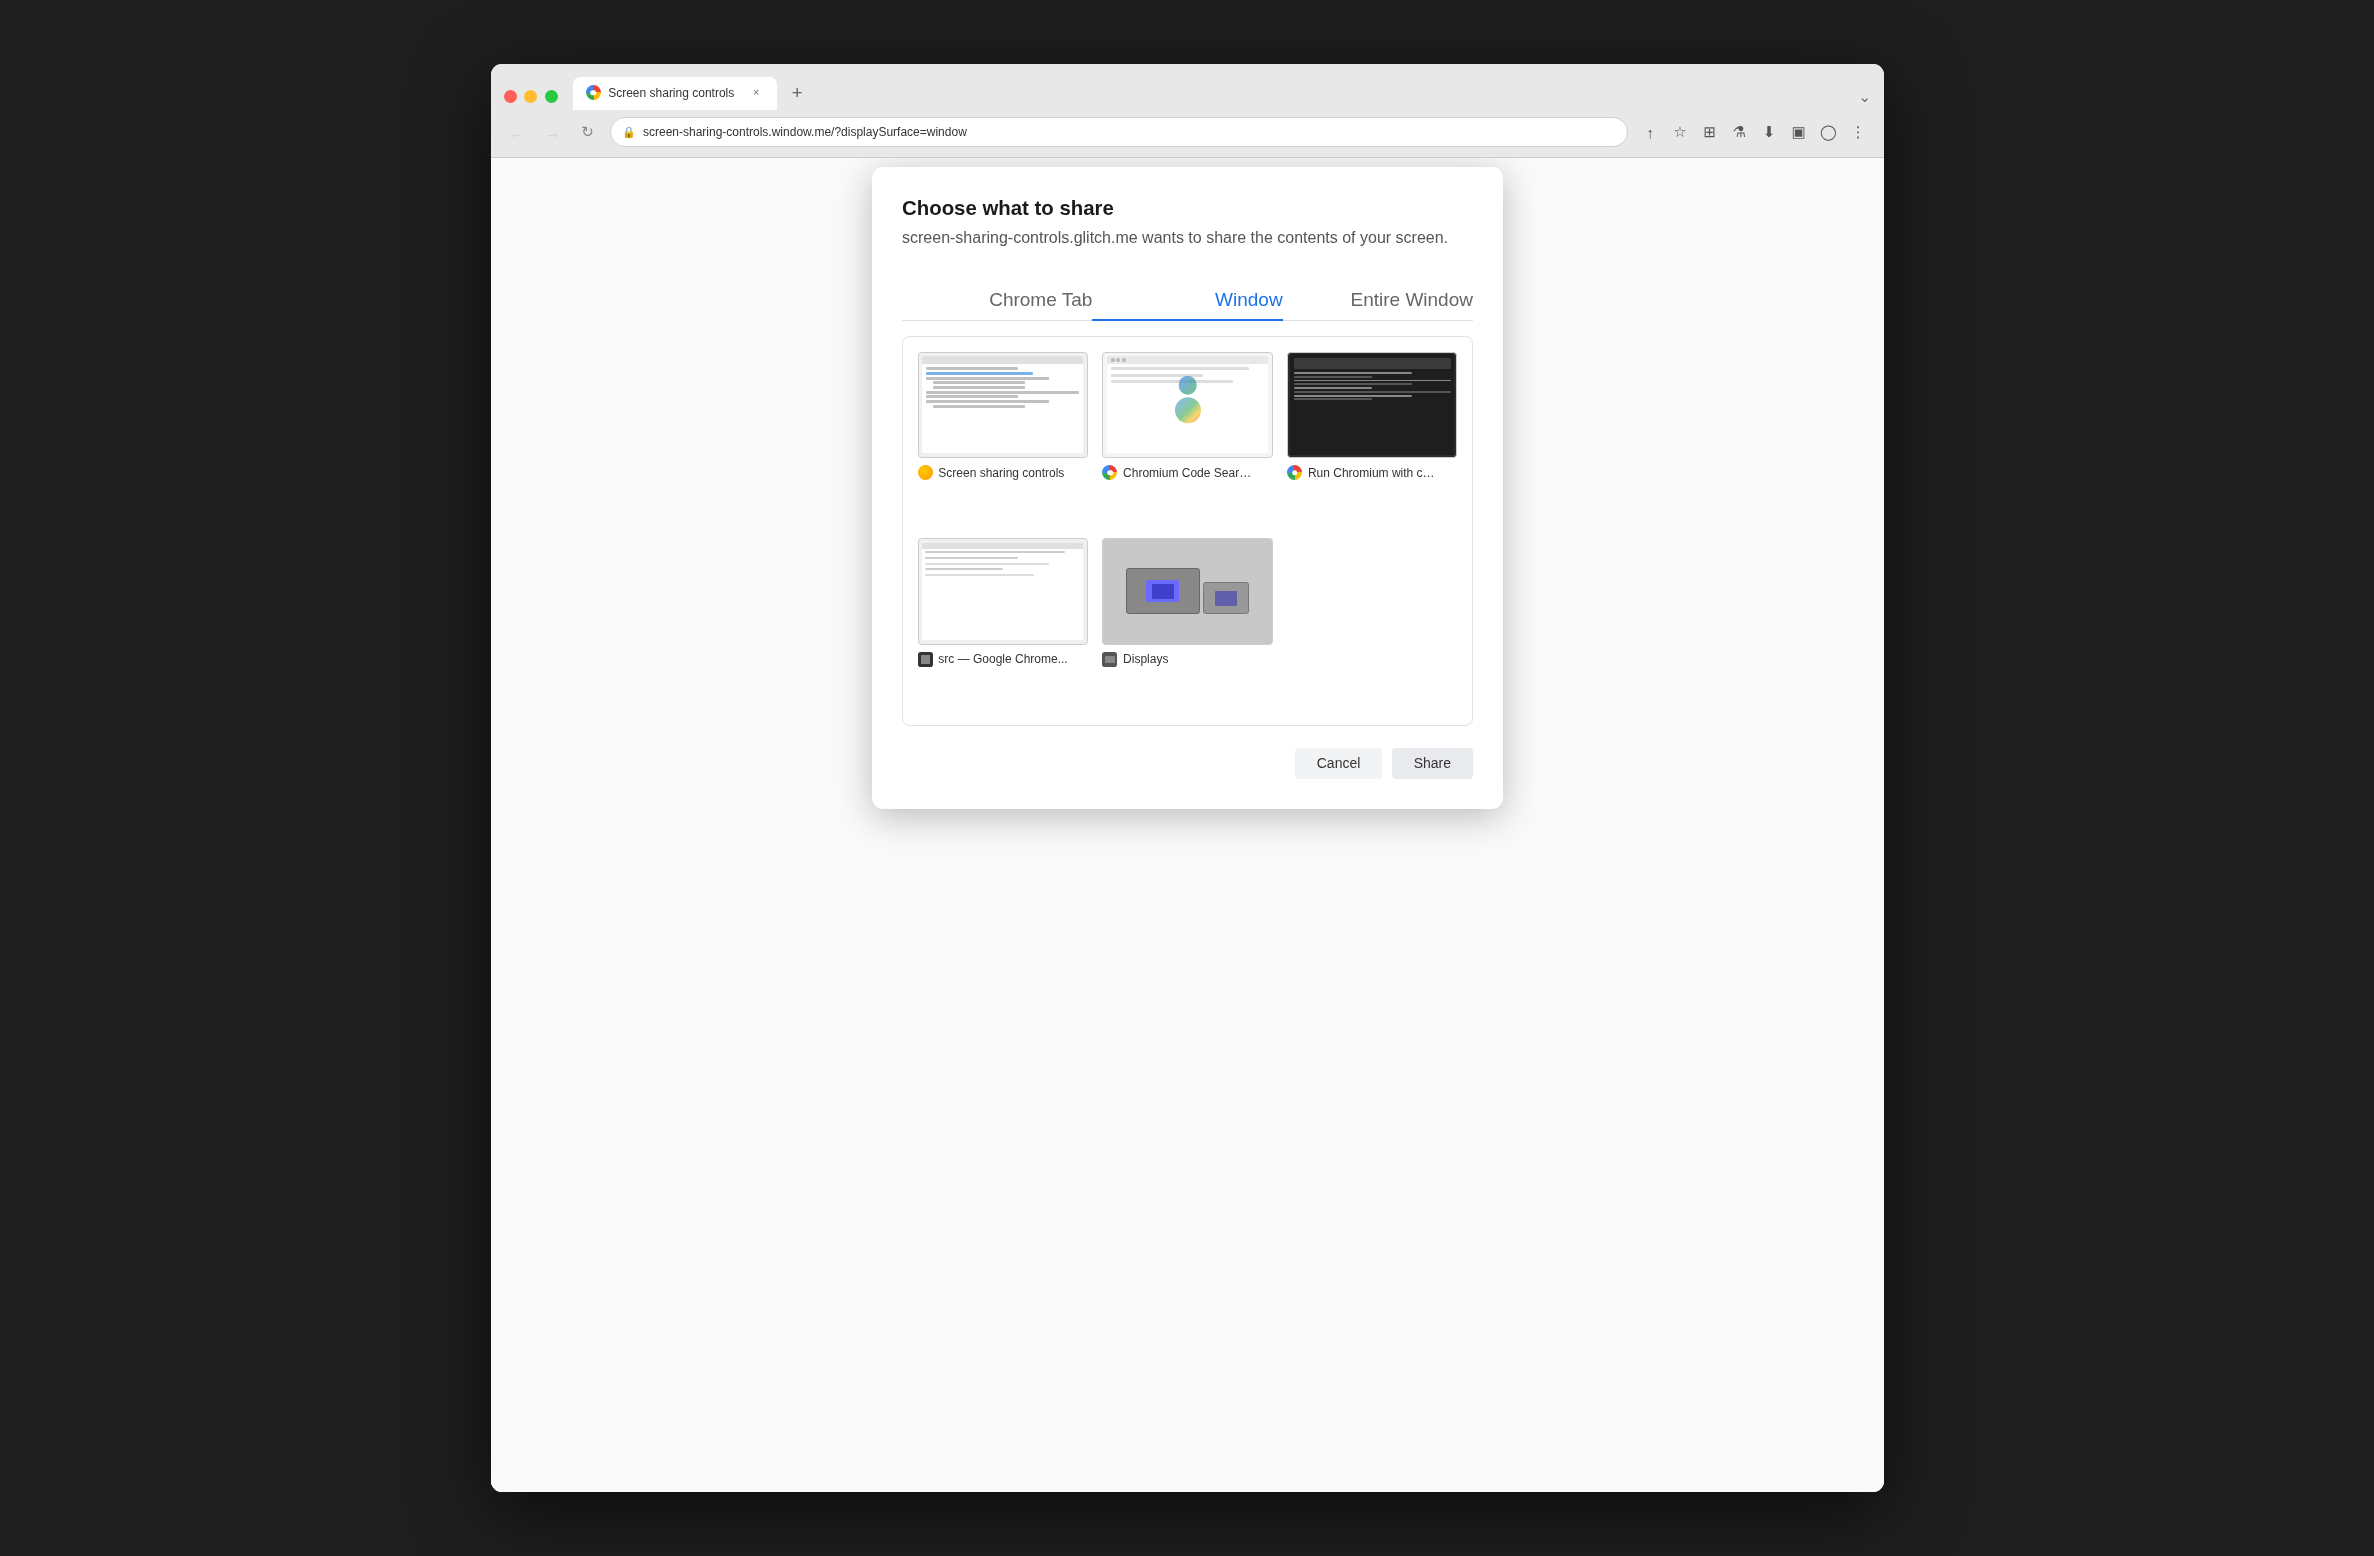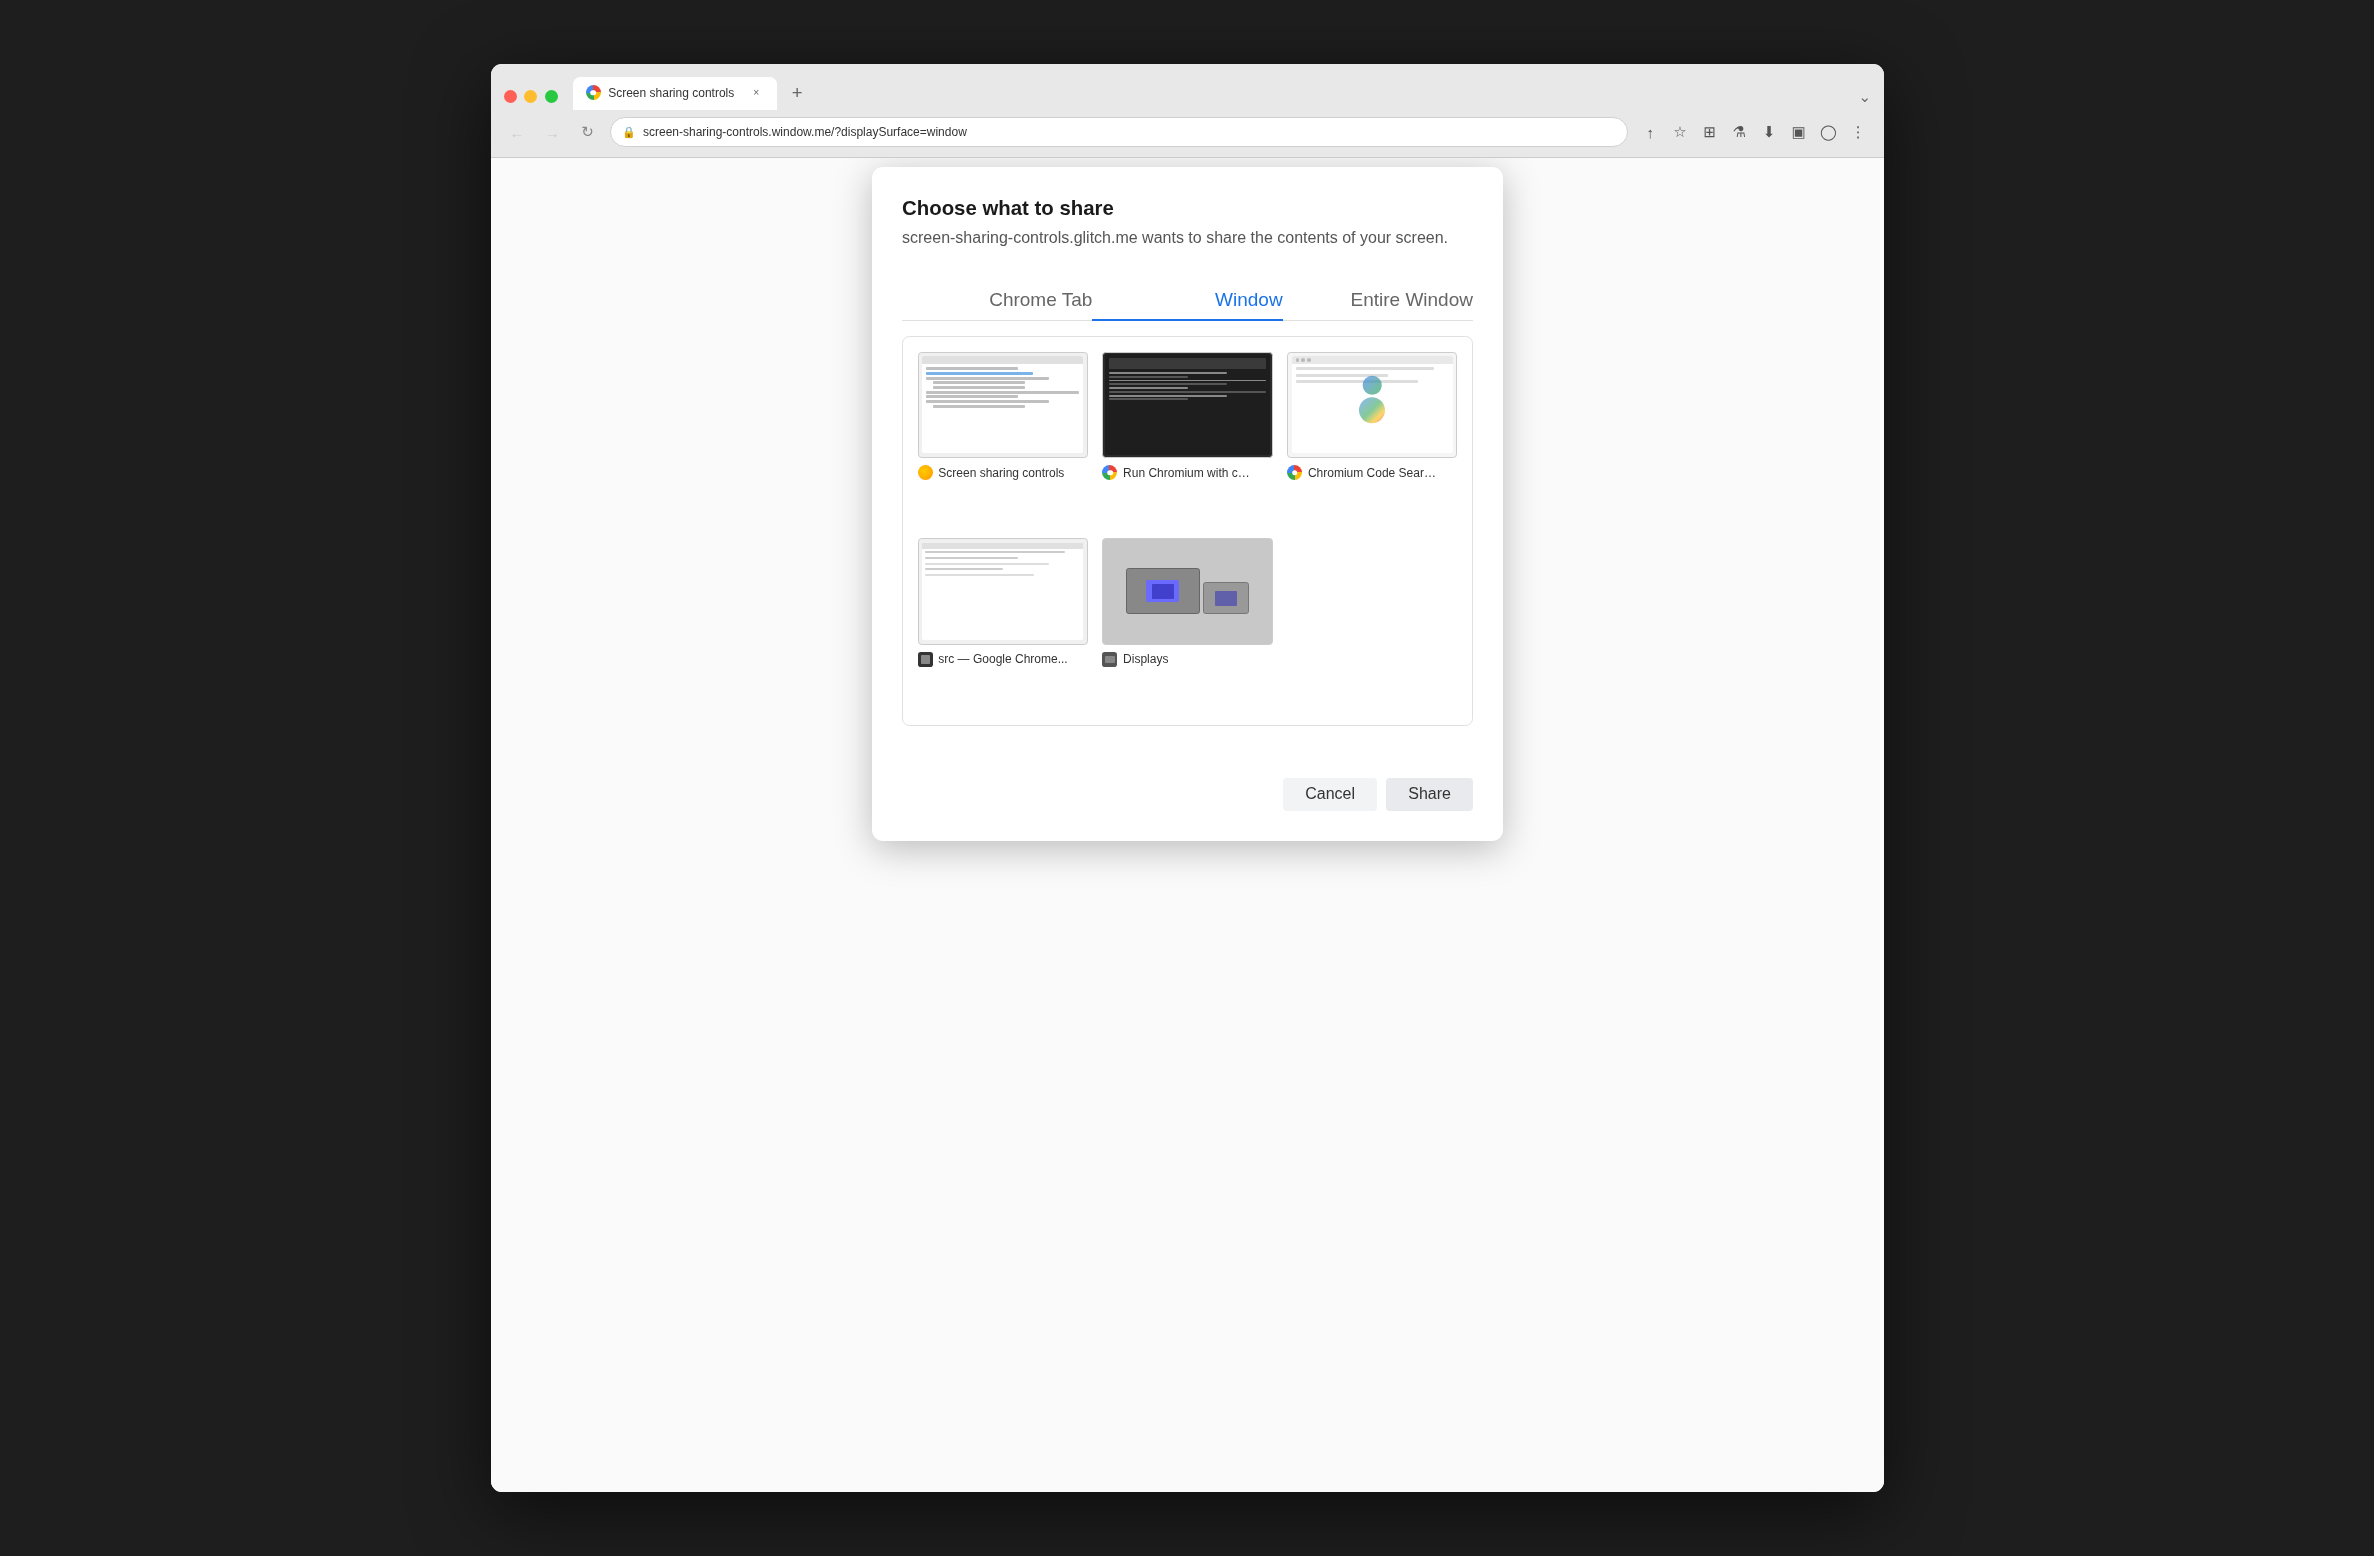--- a/index.html
+++ b/index.html
@@ -506,23 +506,22 @@
     .modal-footer {
       display: flex;
       justify-content: flex-end;
       gap: 9.3px;
     }
 
     .btn {
       padding: 7.4px 22px;
       border-radius: 3.7px;
       border: none;
-      font-size: 16px;
+      font-size: 14px;
       cursor: pointer;
-      margin-top: 30px;
     }
 
     .btn-cancel {
       background: #f1f3f4;
       color: #333;
     }
 
     .btn-share {
       background: #e8eaed;
       color: #333;
@@ -613,44 +612,20 @@
                 </div>
               </div>
             </div>
             <div class="window-label">
               <div class="window-icon icon-yellow"></div>
               <span class="window-label-text">Screen sharing controls</span>
             </div>
           </div>
 
           <div class="window-item">
-            <div class="window-preview preview-3">
-              <div class="preview-3-inner">
-                <div class="preview-3-bar"></div>
-                <div class="preview-3-line white medium"></div>
-                <div class="preview-3-line short"></div>
-                <div class="preview-3-line white long"></div>
-                <div class="preview-3-line medium"></div>
-                <div class="preview-3-line white short"></div>
-                <div class="preview-3-line long"></div>
-                <div class="preview-3-line white medium"></div>
-                <div class="preview-3-line short"></div>
-              </div>
-            </div>
-            <div class="window-label">
-              <div class="icon-wrapper" style="width:15px;height:15px;position:relative;">
-                <div class="icon-chrome" style="width:15px;height:15px;position:relative;border-radius:50%;">
-                  <div class="icon-chrome-inner"></div>
-                </div>
-              </div>
-              <span class="window-label-text">Run Chromium with co…</span>
-            </div>
-          </div>
-
-          <div class="window-item">
             <div class="window-preview preview-2" style="position:relative;">
               <div style="position:absolute;inset:3.7px;background:#fff;border-radius:1.9px;">
                 <div class="preview-2-bar">
                   <div class="p2-dot"></div>
                   <div class="p2-dot"></div>
                   <div class="p2-dot"></div>
                 </div>
                 <div class="preview-2-content">
                   <div style="height:2.8px;background:#ddd;width:90%;border-radius:0.9px;margin-bottom:1.9px;"></div>
                   <div style="height:2.8px;background:#ddd;width:60%;border-radius:0.9px;margin-bottom:1.9px;"></div>
@@ -665,20 +640,44 @@
               <div class="icon-wrapper" style="width:15px;height:15px;position:relative;">
                 <div class="icon-chrome" style="width:15px;height:15px;position:relative;border-radius:50%;">
                   <div class="icon-chrome-inner"></div>
                 </div>
               </div>
               <span class="window-label-text">Chromium Code Searc…</span>
             </div>
           </div>
 
           <div class="window-item">
+            <div class="window-preview preview-3">
+              <div class="preview-3-inner">
+                <div class="preview-3-bar"></div>
+                <div class="preview-3-line white medium"></div>
+                <div class="preview-3-line short"></div>
+                <div class="preview-3-line white long"></div>
+                <div class="preview-3-line medium"></div>
+                <div class="preview-3-line white short"></div>
+                <div class="preview-3-line long"></div>
+                <div class="preview-3-line white medium"></div>
+                <div class="preview-3-line short"></div>
+              </div>
+            </div>
+            <div class="window-label">
+              <div class="icon-wrapper" style="width:15px;height:15px;position:relative;">
+                <div class="icon-chrome" style="width:15px;height:15px;position:relative;border-radius:50%;">
+                  <div class="icon-chrome-inner"></div>
+                </div>
+              </div>
+              <span class="window-label-text">Run Chromium with co…</span>
+            </div>
+          </div>
+
+          <div class="window-item">
             <div class="window-preview preview-4">
               <div class="preview-4-inner">
                 <div class="preview-4-bar"></div>
                 <div class="preview-4-content">
                   <div style="height:1.9px;background:#ccc;width:90%;border-radius:0.9px;margin-bottom:1.9px;"></div>
                   <div style="height:1.9px;background:#ccc;width:60%;border-radius:0.9px;margin-bottom:1.9px;"></div>
                   <div style="height:1.9px;background:#ddd;width:80%;border-radius:0.9px;margin-bottom:1.9px;"></div>
                   <div style="height:1.9px;background:#ccc;width:50%;border-radius:0.9px;margin-bottom:1.9px;"></div>
                   <div style="height:1.9px;background:#ddd;width:70%;border-radius:0.9px;"></div>
                 </div>

